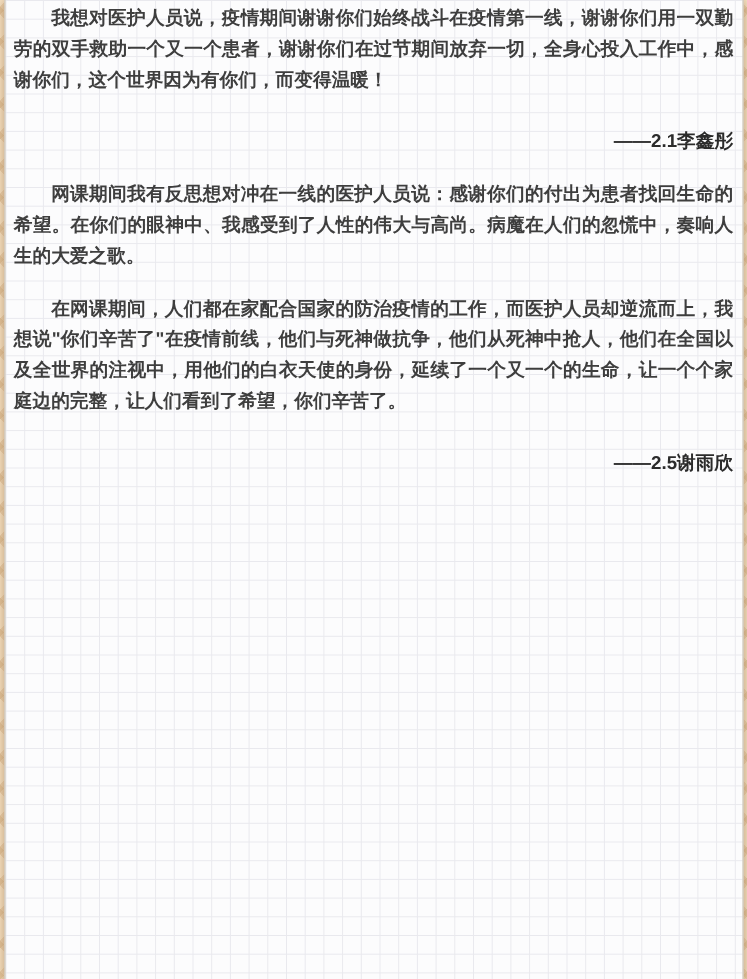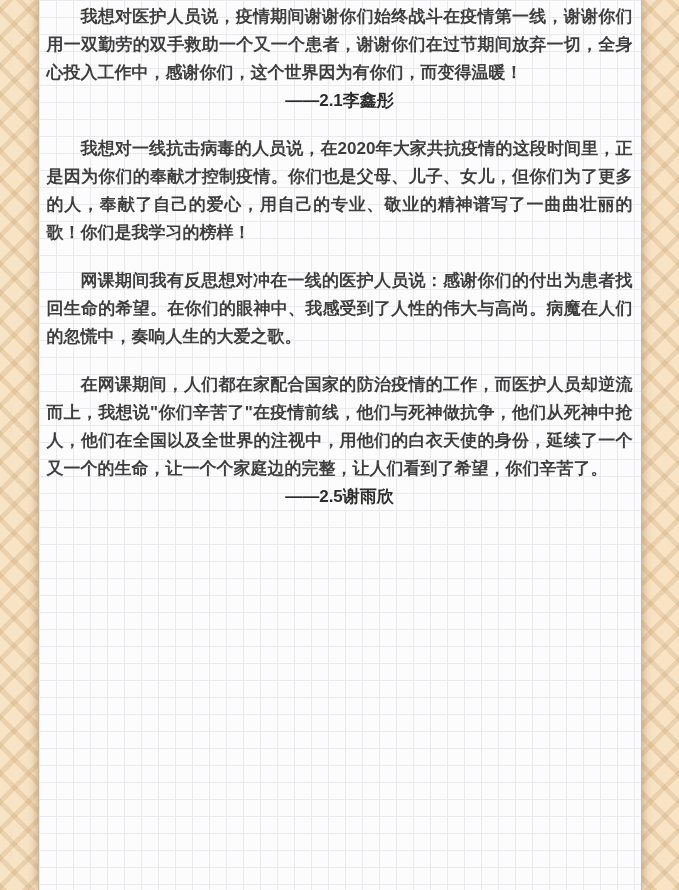--- a/index.html
+++ b/index.html
@@ -11,21 +11,21 @@
   }
   body {
     font-family: "Liberation Sans", sans-serif;
     
     background-color: #f8e3c5;
     background-image:
       repeating-linear-gradient(45deg, rgba(203,162,112,0.28) 0 5px, transparent 5px 20px),
       repeating-linear-gradient(-45deg, rgba(203,162,112,0.28) 0 5px, transparent 5px 20px);
   }
   .paper {
-    width: 604px;
+    width: 672px;
     height: 890px;
     margin: 0 auto;
     box-sizing: border-box;
     padding: 3px 8px 16px 8px;
     
     background-color: #fcfcfd;
     background-image:
       linear-gradient(#e9e9ee 1px, transparent 1px),
       linear-gradient(90deg, #e9e9ee 1px, transparent 1px);
     background-size: 17px 17px;
@@ -45,35 +45,35 @@
     color: #3e3e3e;
     text-align: justify;
     text-indent: 2em;
     word-break: break-all;
   }
   .quote-attribution {
     font-size: 17px;
     line-height: 28px;
     font-weight: bold;
     color: #2b2b2b;
-    text-align: center;
+    text-align: right;
+    margin-top: 28px;
   }
 </style>
 </head>
 <body>
 
 <div class="paper">
 
   <section class="quote-block">
     <p class="quote-text">我想对医护人员说，疫情期间谢谢你们始终战斗在疫情第一线，谢谢你们用一双勤劳的双手救助一个又一个患者，谢谢你们在过节期间放弃一切，全身心投入工作中，感谢你们，这个世界因为有你们，而变得温暖！</p>
     <div class="quote-attribution">——2.1李鑫彤</div>
   </section>
 
   <section class="quote-block">
-    <p class="quote-text">我想对一线抗击病毒的人员说，在2020年大家共抗疫情的这段时间里，正是因为你们的奉献才控制疫情。你们也是父母、儿子、女儿，但你们为了更多的人，奉献了自己的爱心，用自己的专业、敬业的精神谱写了一曲曲壮丽的歌！你们是我学习的榜样！</p>
   </section>
 
   <section class="quote-block">
   </section>
 
   <section class="quote-block">
     <p class="quote-text">网课期间我有反思想对冲在一线的医护人员说：感谢你们的付出为患者找回生命的希望。在你们的眼神中、我感受到了人性的伟大与高尚。病魔在人们的忽慌中，奏响人生的大爱之歌。</p>
   </section>
 
   <section class="quote-block">

